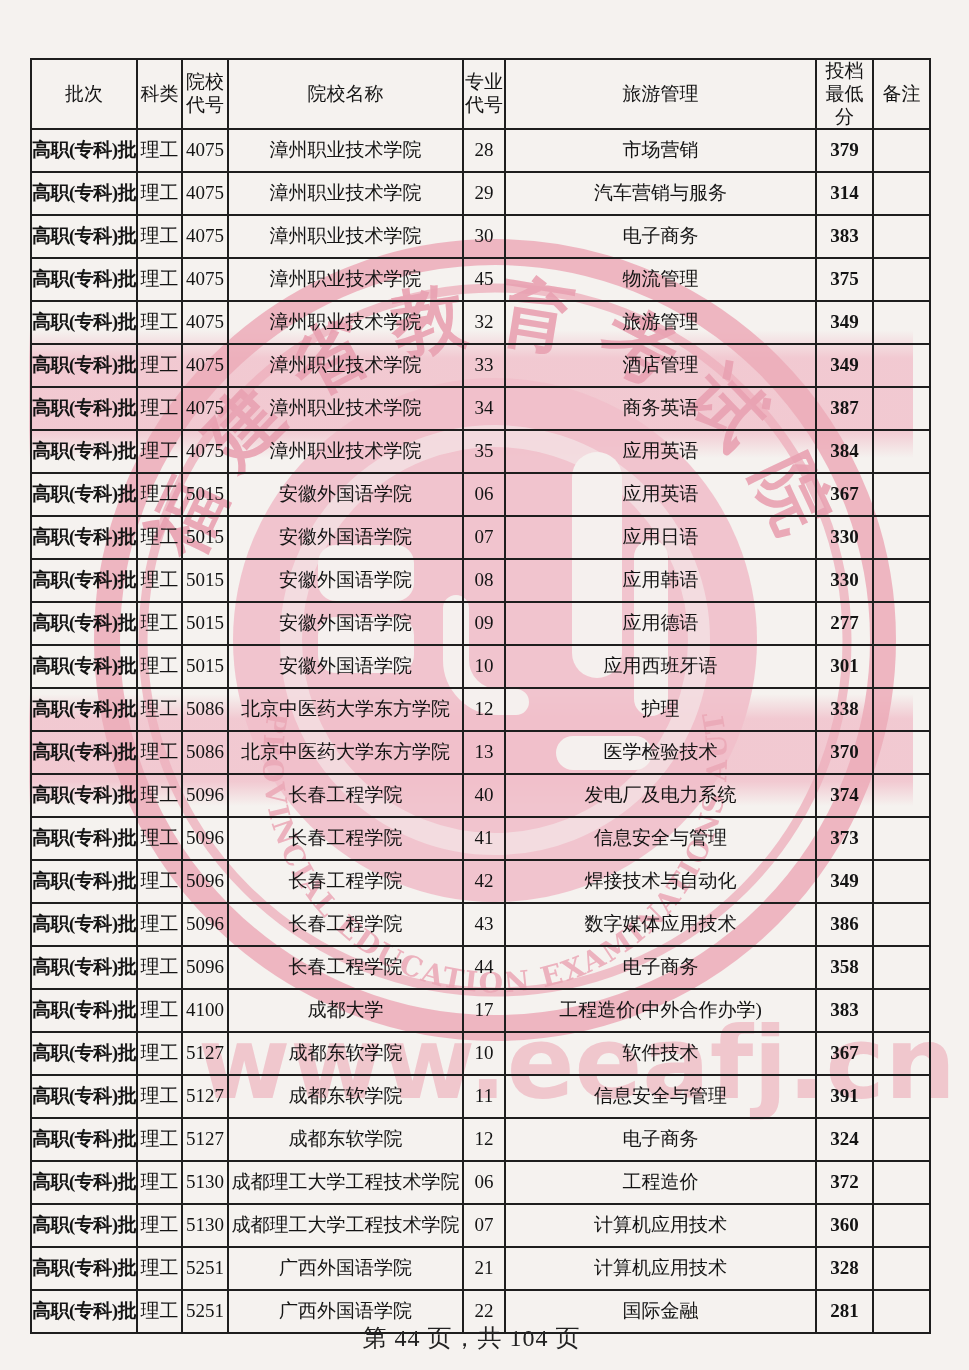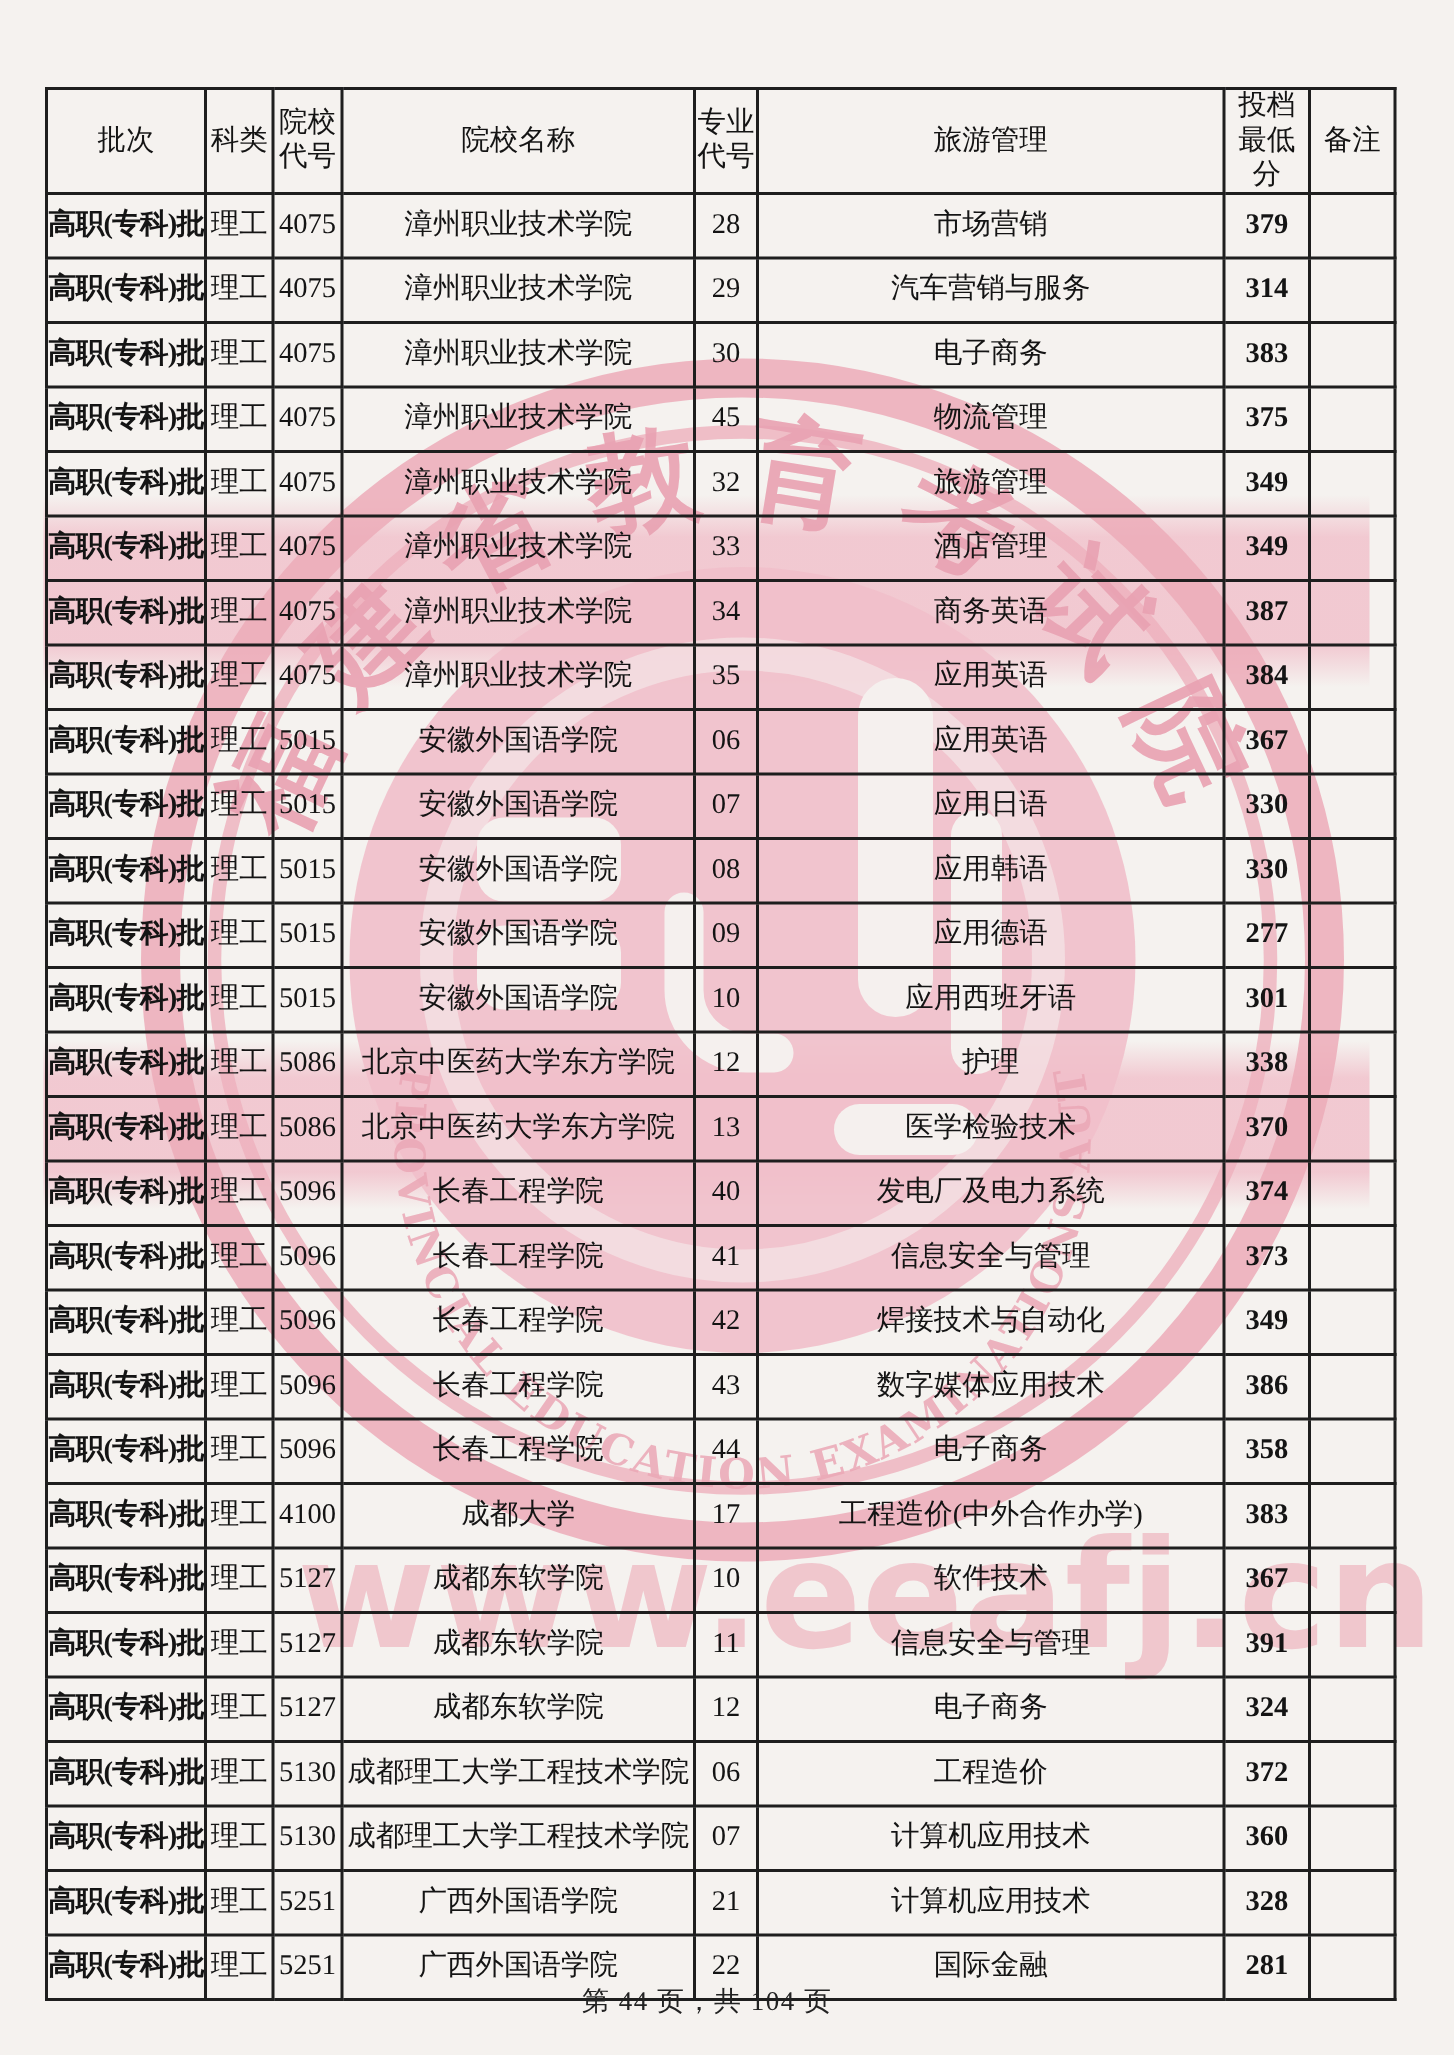--- a/index.html
+++ b/index.html
@@ -31,21 +31,21 @@
     white-space:pre-line;height:53px;font-size:19px;
   }
   table.scoretable td{height:41px;text-align:center;}
   td.al{text-align:left;padding-left:5px;}
   td.ar{text-align:right;padding-right:5px;font-weight:bold;}
   td.batch{font-size:17px;letter-spacing:-0.5px;font-weight:bold;}
   .c0{width:104px}.c1{width:43px}.c2{width:44px}.c3{width:233px}
   .c4{width:40px}.c5{width:309px}.c6{width:55px}.c7{width:55px}
   .footer{
     position:absolute;left:30px;top:1322px;width:883px;z-index:1;
-    text-align:center;font-size:18px;letter-spacing:1px;color:#222;
+    text-align:center;font-size:24px;letter-spacing:1px;color:#222;
   }
   .sealtext{font-family:"DejaVu Serif","Liberation Serif",serif;font-weight:bold;}
   .urltext{font-family:"DejaVu Sans","Liberation Sans",sans-serif;font-weight:bold;}
 </style>
 </head>
 <body style="--paper: #f5f2ef; --ink: #1b1b1b; --seal-pink: #ecacb9; --seal-pink-light: #f2c4ce; --url-pink: #eda4b3;">
 
 <div class="page">
 
   <svg class="wm" width="969" height="1370" viewBox="0 0 969 1370" aria-hidden="true">

